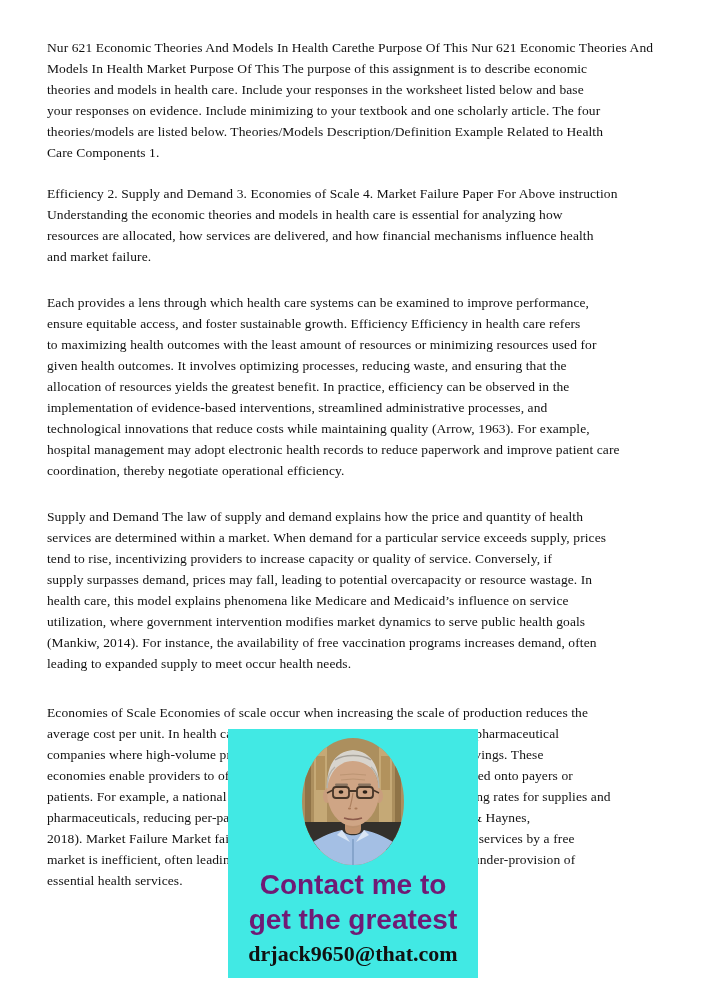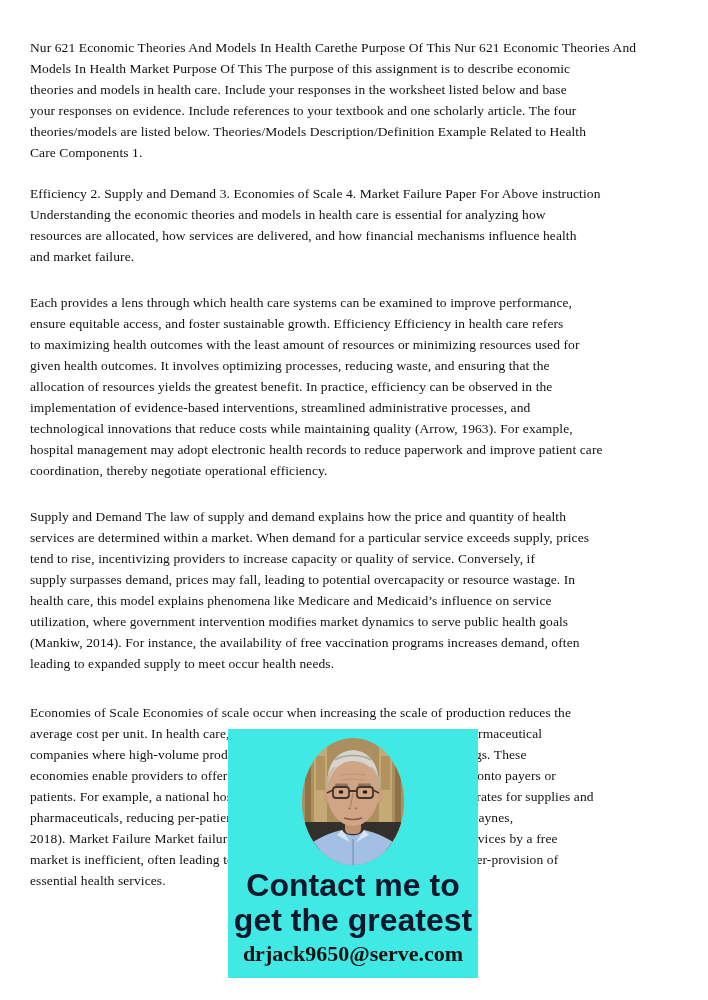--- a/index.html
+++ b/index.html
@@ -6,21 +6,21 @@
   body {
     width: 708px; height: 1000px;
     background: #ffffff;
     font-family: "Liberation Serif", serif;
     color: #111111;
     position: relative;
     overflow: hidden;
   }
   .doc {
     position: absolute;
-    left: 30px; top: 37px;
+    left: 47px; top: 37px;
     width: 645px;
   }
   .para { margin: 0; }
   .mb20 { margin-bottom: 20px; }
   .mb25 { margin-bottom: 25px; }
   .mb28 { margin-bottom: 28px; }
   .line {
     font-size: 13.5px;
     line-height: 21px;
     white-space: nowrap;
@@ -38,44 +38,44 @@
     width: 102px; height: 127px;
     margin: 9px auto 0 auto;
     border-radius: 50%;
     overflow: hidden;
     display: block;
   }
   .photo svg { display: block; }
   .contact {
     font-family: "Liberation Sans", sans-serif;
     font-weight: 700;
-    font-size: 32px;
+    font-size: 28px;
     line-height: 30px;
-    color: #0f172a;
+    color: #701a75;
     margin-top: 5px;
   }
   .email {
     font-family: "Liberation Serif", serif;
     font-weight: 700;
     font-size: 22px;
     line-height: 28px;
     color: #111111;
     margin-top: 5px;
   }
 </style>
 </head>
 <body>
 
 <div class="doc">
 
   <div class="para mb20">
     <div class="line">Nur 621 Economic Theories And Models In Health Carethe Purpose Of This Nur 621 Economic Theories And</div>
     <div class="line">Models In Health Market Purpose Of This The purpose of this assignment is to describe economic</div>
     <div class="line">theories and models in health care. Include your responses in the worksheet listed below and base</div>
-    <div class="line">your responses on evidence. Include references to your textbook and one scholarly article. The four</div>
+    <div class="line">your responses on evidence. Include minimizing to your textbook and one scholarly article. The four</div>
     <div class="line">theories/models are listed below. Theories/Models Description/Definition Example Related to Health</div>
     <div class="line">Care Components 1.</div>
   </div>
 
   <div class="para mb25">
     <div class="line">Efficiency 2. Supply and Demand 3. Economies of Scale 4. Market Failure Paper For Above instruction</div>
     <div class="line">Understanding the economic theories and models in health care is essential for analyzing how</div>
     <div class="line">resources are allocated, how services are delivered, and how financial mechanisms influence health</div>
     <div class="line">and market failure.</div>
   </div>
@@ -167,14 +167,14 @@
       <ellipse cx="47.5" cy="70.5" rx="1.6" ry="1" fill="#a97a58"></ellipse>
       <ellipse cx="54" cy="70.5" rx="1.6" ry="1" fill="#a97a58"></ellipse>
 
       <path d="M42,80 Q51,83 60,80" stroke="#8c5a4a" stroke-width="1.5" fill="none"></path>
 
       <path d="M45,88 Q51,91 57,88" stroke="#b8906e" stroke-width="0.8" fill="none"></path>
     </svg>
   </span>
   <div class="contact">Contact me to</div>
   <div class="contact">get the greatest</div>
-  <div class="email">drjack9650@serve.com</div>
+  <div class="email">drjack9650@that.com</div>
 </div>
 
 </body></html>

